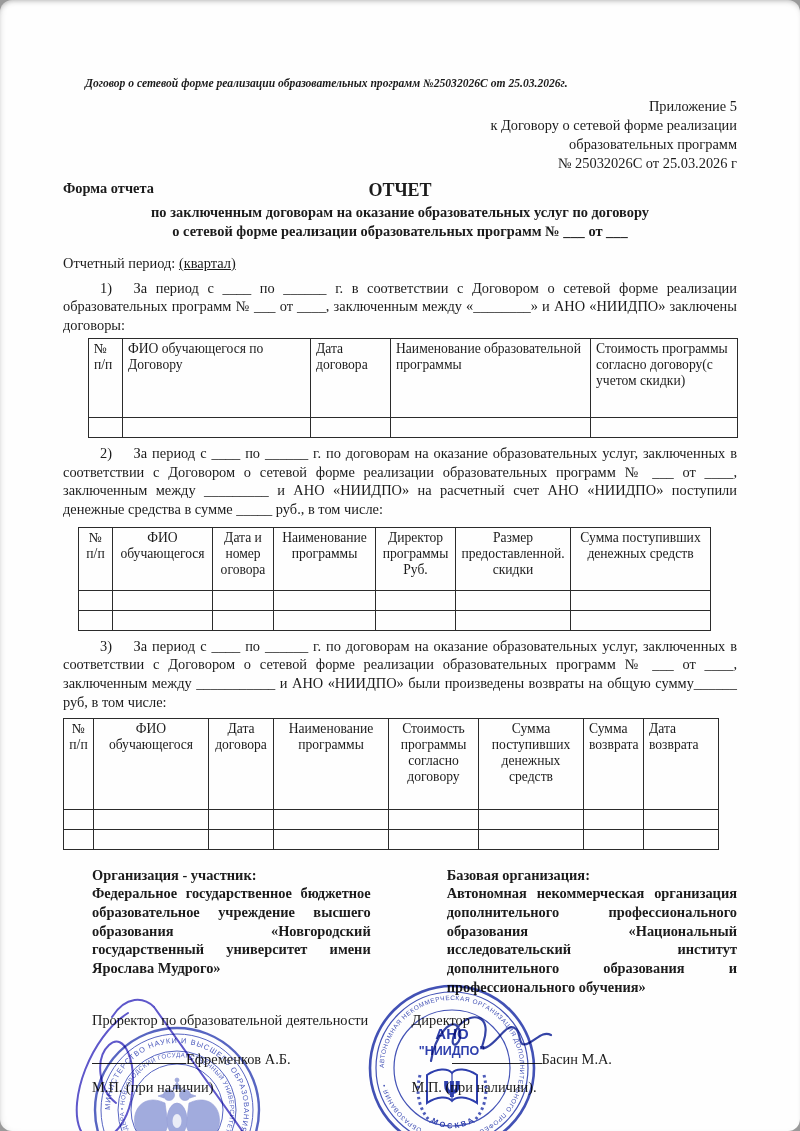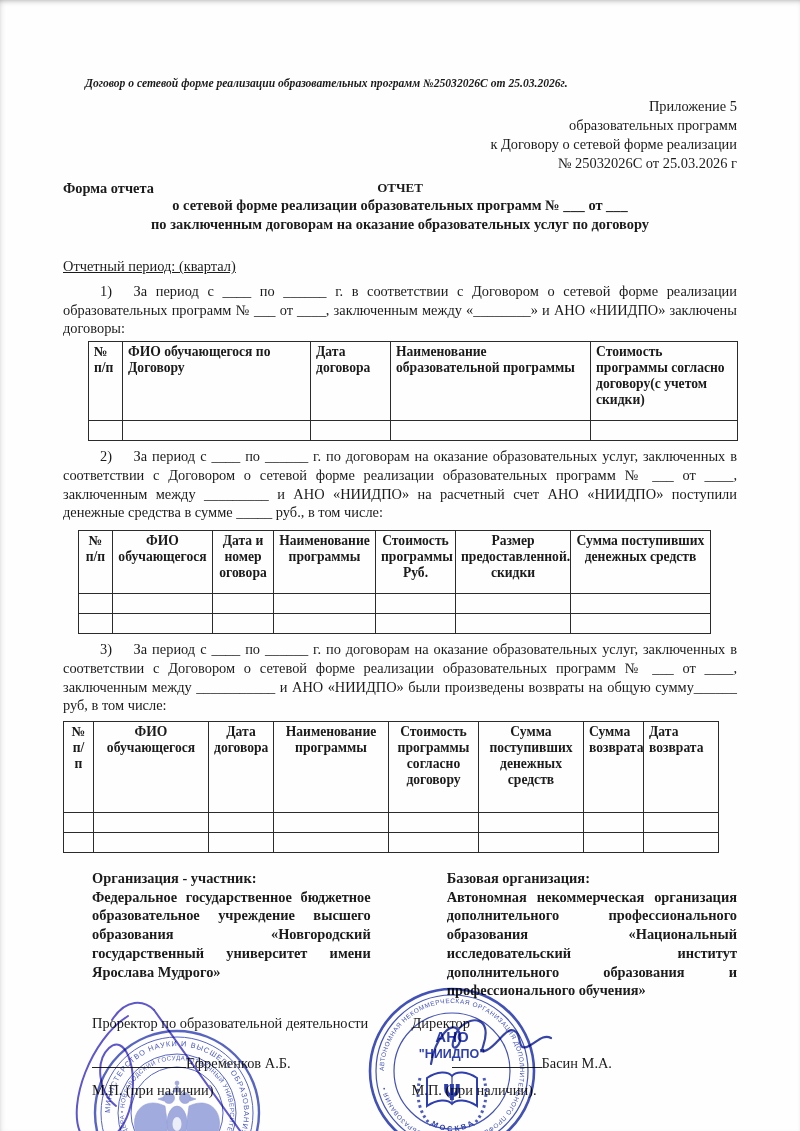--- a/index.html
+++ b/index.html
@@ -9,32 +9,33 @@
     margin:0 auto;
     background:#fefefe;
     overflow:hidden;
     box-shadow:inset 0 4px 6px -4px rgba(0,0,0,.35), inset 4px 0 8px -6px rgba(0,0,0,.2);
     font-family:"Liberation Serif","DejaVu Serif",serif;
     color:#1b1b1b;
     box-sizing:border-box;
     padding:76px 63px 0 63px;
     font-size:14.4px;
     line-height:1.3;
+    border-radius:12px;
   }
   .doc-header-line{font-size:11.6px;font-style:italic;font-weight:bold;margin-left:22px;margin-bottom:6px;}
   .appendix{text-align:right;line-height:1.32;}
   .title-wrap{position:relative;margin-top:6px;}
   .form-label{position:absolute;left:0;top:0;font-weight:bold;}
   .title{text-align:center;font-weight:bold;line-height:1.32;}
-  .title .t1{font-size:13px;}
-  .report-period{margin-top:23px;text-decoration:underline;}
+  .title .t1{font-size:18px;}
+  .report-period{margin-top:13px;}
   .report-period .val{text-decoration:underline;}
   p.body-par{margin:6px 0 0 0;text-align:justify;text-indent:37px;}
   table.doc{border-collapse:collapse;table-layout:fixed;font-size:13.6px;line-height:1.18;}
-  table.doc th,table.doc td{border:1px solid #2b2b2b;padding:2px 5px;font-weight:bold;vertical-align:top;overflow:hidden;}
+  table.doc th,table.doc td{border:1px solid #2b2b2b;padding:2px 5px;font-weight:normal;vertical-align:top;overflow:hidden;}
   table.doc td{height:15px;}
   table.t1{margin:3px 0 0 25px;width:649px;}
   table.t1 th{text-align:left;height:74px;}
   table.t2{margin:8px 0 0 15px;width:632px;text-align:center;}
   table.t2 th{text-align:center;height:58px;}
   table.t3{margin:6px 0 0 0;width:655px;}
   table.t3 th{text-align:center;height:86px;}
   table.t3 th:nth-child(7),table.t3 th:nth-child(8){text-align:left;}
   .org-section{display:flex;margin-top:16px;gap:40px;}
   .org-col{width:300px;}
@@ -53,31 +54,31 @@
 </style>
 </head>
 <body>
 
 <div class="page">
 
   <div class="doc-header-line">Договор о сетевой форме реализации образовательных программ №25032026С от 25.03.2026г.</div>
 
   <div class="appendix">
     <div>Приложение 5</div>
+    <div>к Договору о сетевой форме реализации</div>
     <div>образовательных программ</div>
-    <div>к Договору о сетевой форме реализации</div>
     <div>№ 25032026С  от 25.03.2026 г</div>
   </div>
 
   <div class="title-wrap">
     <div class="form-label">Форма отчета</div>
     <div class="title">
       <div class="t1">ОТЧЕТ</div>
+      <div>по заключенным договорам на оказание образовательных услуг по договору</div>
       <div>о сетевой форме реализации образовательных программ № ___ от ___</div>
-      <div>по заключенным договорам на оказание образовательных услуг по договору</div>
     </div>
   </div>
 
   <div class="report-period"><span>Отчетный период: </span><span class="val">(квартал)</span></div>
 
   <p class="body-par">1)  За период с ____ по ______ г. в соответствии с Договором о сетевой форме реализации образовательных программ № ___ от ____, заключенным между «________» и АНО «НИИДПО» заключены договоры:</p>
 
   <table class="doc t1">
     <colgroup>
         <col style="width:34px">
@@ -117,21 +118,21 @@
         <col style="width:80px">
         <col style="width:115px">
         <col style="width:140px">
       </colgroup>
     <thead>
         <tr>
           <th>№ п/п</th>
           <th>ФИО обучающегося</th>
           <th>Дата и номер оговора</th>
           <th>Наименование программы</th>
-          <th>Стоимость программы Руб.</th>
+          <th>Директор программы Руб.</th>
           <th>Размер предоставленной. скидки</th>
           <th>Сумма поступивших денежных средств</th>
         </tr>
       </thead>
     <tbody>
         <tr>
           <td></td>
           <td></td>
           <td></td>
           <td></td>

